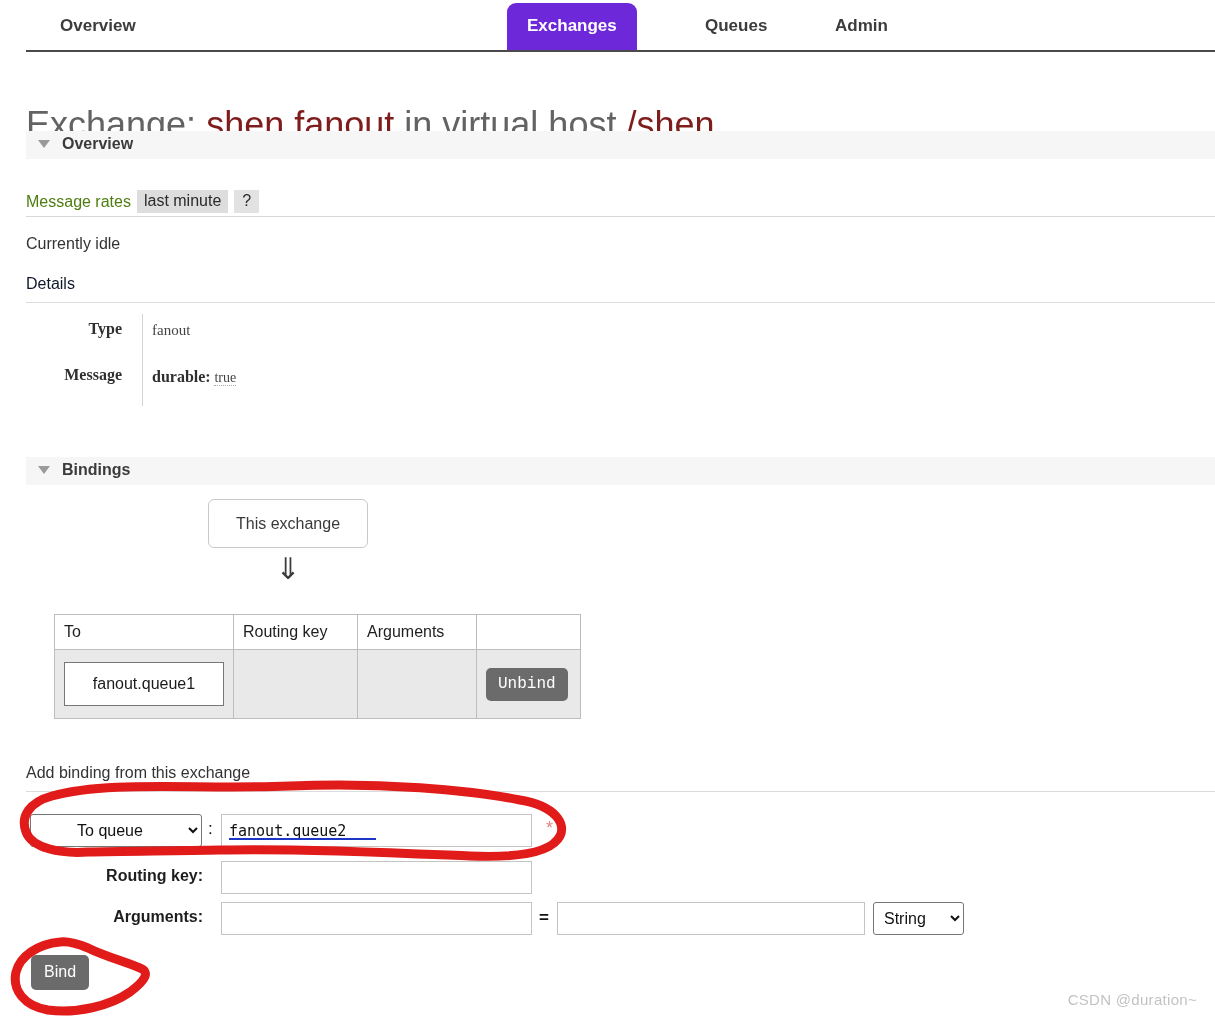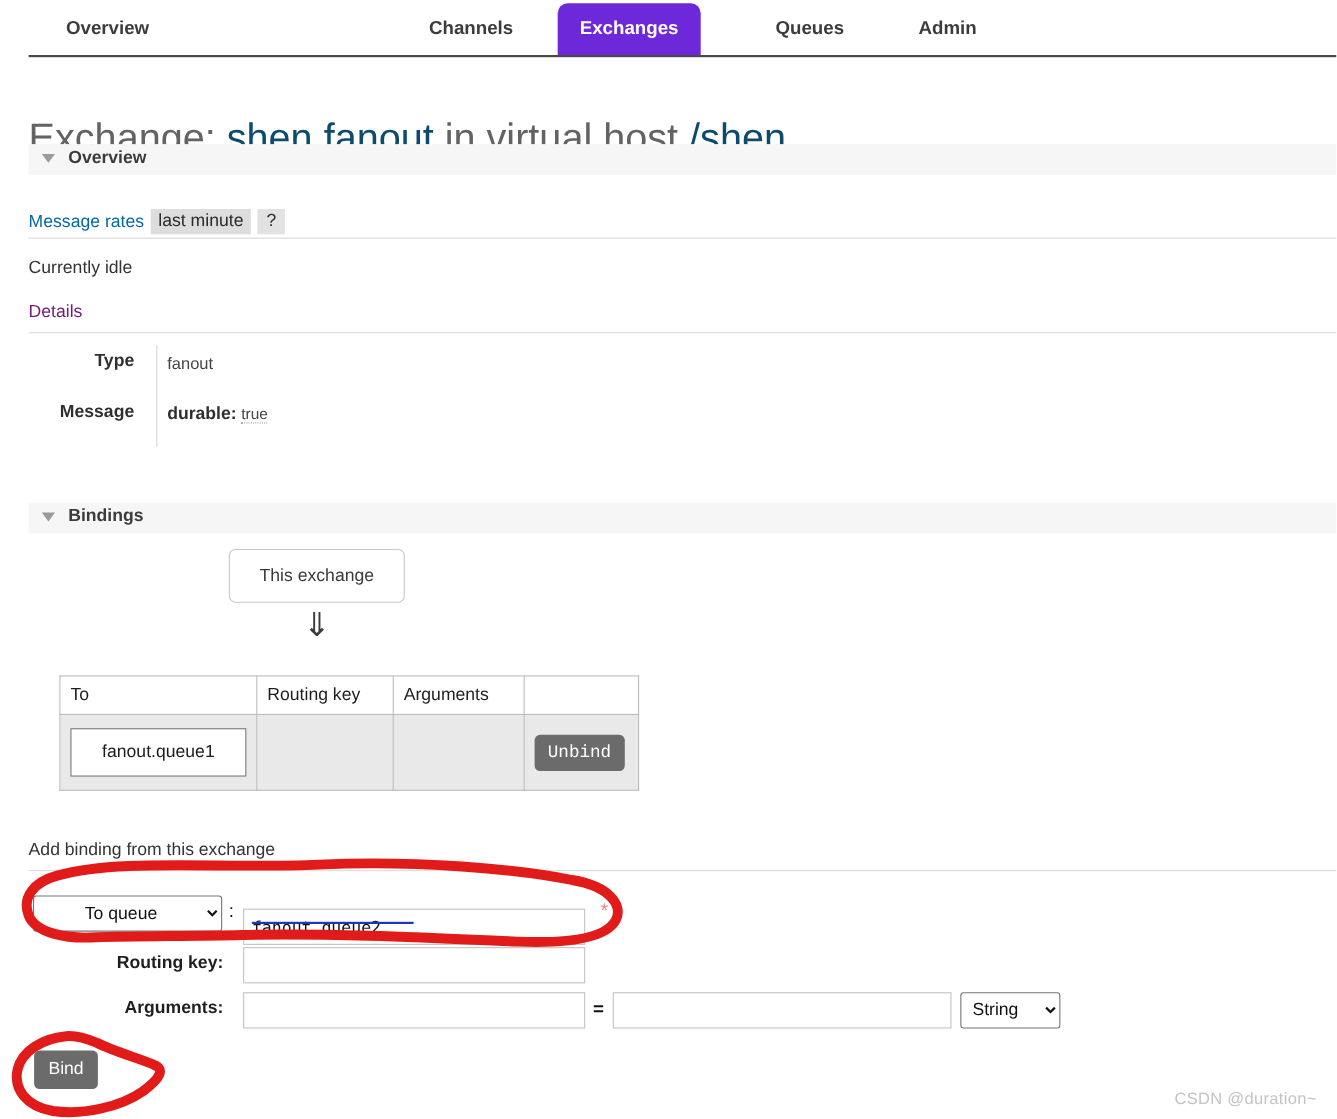--- a/index.html
+++ b/index.html
@@ -55,21 +55,21 @@
   
   #page-title {
     position: absolute;
     left: 26px; top: 80px;
     font-size: 36px;
     font-weight: normal;
     white-space: nowrap;
     letter-spacing: 0px;
   }
   #page-title .dim { color: #636363; }
-  #page-title .strong { color: #0c4a6e; }
+  #page-title .strong { color: #7f1d1d; }
 
   
   .section-head {
     position: absolute;
     left: 26px;
     width: 1189px;
     height: 28px;
     background: #f6f6f6;
     box-sizing: border-box;
   }
@@ -92,21 +92,21 @@
   
   #rates-row {
     position: absolute;
     left: 26px; top: 190px;
     height: 24px;
     white-space: nowrap;
   }
   #rates-row .rates-label {
     display: inline-block;
     font-size: 16px;
-    color: #0369a1;
+    color: #4d7c0f;
     vertical-align: middle;
   }
   .rate-chip {
     display: inline-block;
     margin-left: 6px;
     padding: 2px 7px 3px 7px;
     background: #dddddd;
     font-size: 16px;
     color: #2a2a2a;
     vertical-align: middle;
@@ -126,36 +126,36 @@
   #idle-text {
     position: absolute;
     left: 26px; top: 235px;
     font-size: 16px;
     color: #333;
   }
   #details-text {
     position: absolute;
     left: 26px; top: 275px;
     font-size: 16px;
-    color: #701a75;
+    color: #0f172a;
   }
   #details-rule {
     position: absolute;
     left: 26px; top: 302px;
     width: 1189px; height: 1px;
     background: #dcdcdc;
   }
 
   
   #details-table {
     position: absolute;
     left: 26px; top: 314px;
     width: 500px;
   }
-  .det-row { position: relative; height: 46px; }
+  .det-row { position: relative; height: 46px; font-family: Liberation Serif, serif; }
   .det-key {
     position: absolute;
     left: 0; top: 6px;
     width: 96px;
     text-align: right;
     font-size: 16px;
     font-weight: bold;
     color: #2f2f2f;
   }
   .det-divider {
@@ -304,21 +304,21 @@
     font-family: "DejaVu Sans Mono", monospace;
     font-size: 15px;
     color: #111;
     background: #ffffff;
     border: 1px solid #c4c4c4;
     box-sizing: border-box;
     height: 33px;
     padding: 3px 7px;
     outline: none;
   }
-  #dest-input { left: 221px; top: 12px; width: 311px; }
+  #dest-input { left: 221px; top: 0; width: 311px; }
   #rk-input   { left: 221px; top: 0; width: 311px; }
   #args-key-input { left: 221px; top: 0; width: 311px; }
   #args-val-input { left: 557px; top: 0; width: 308px; }
   #dest-underline {
     position: absolute;
     left: 229px; top: 24px;
     width: 147px; height: 2px;
     background: #1b37c8;
   }
   #dest-required {
@@ -376,21 +376,20 @@
     left: 0; top: 0;
     width: 1215px; height: 1017px;
     pointer-events: none;
   }
 </style>
 </head>
 <body>
 
 <div id="nav">
   <div class="nav-tab" style="left:40px;">Overview</div>
-  <div class="nav-tab" style="left:370px;">Channels</div>
   <div class="nav-tab active" style="left:507px;">Exchanges</div>
   <div class="nav-tab" style="left:685px;">Queues</div>
   <div class="nav-tab" style="left:815px;">Admin</div>
   <div id="nav-rule"></div>
 </div>
 
 <h1 id="page-title">
   <span class="dim">Exchange:</span>
   <span class="strong">shen.fanout</span>
   <span class="dim">in virtual host</span>

